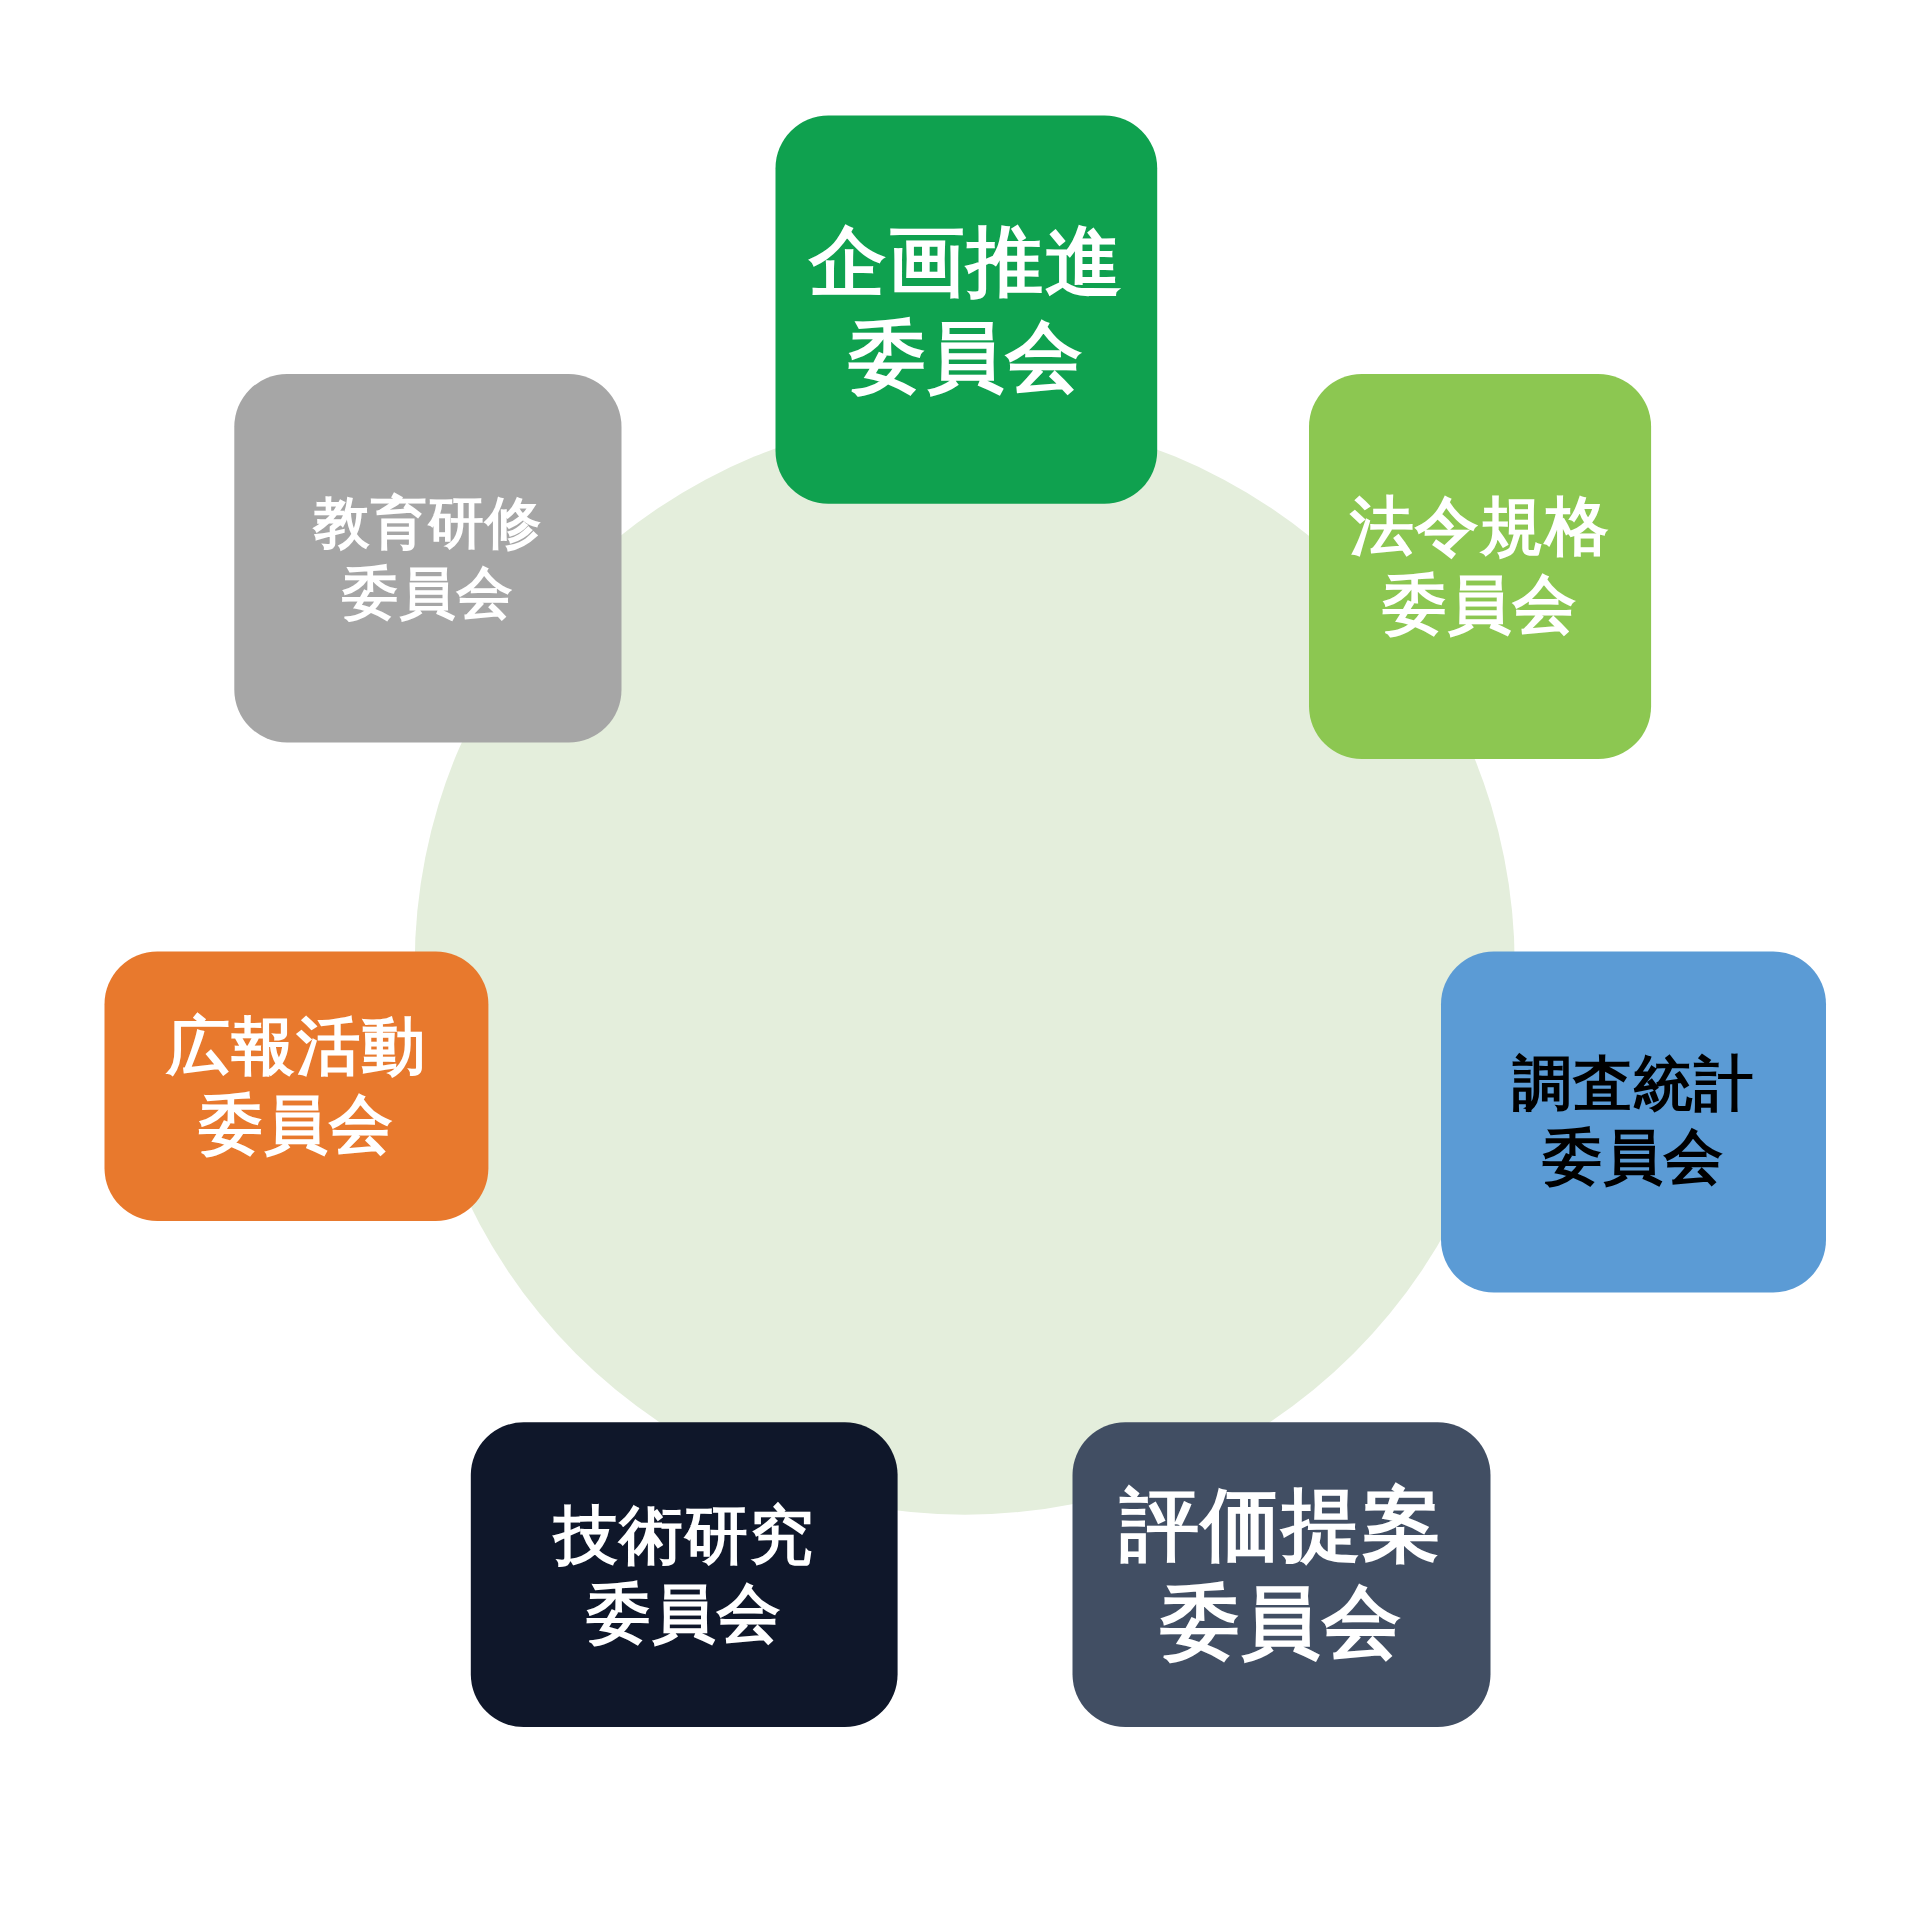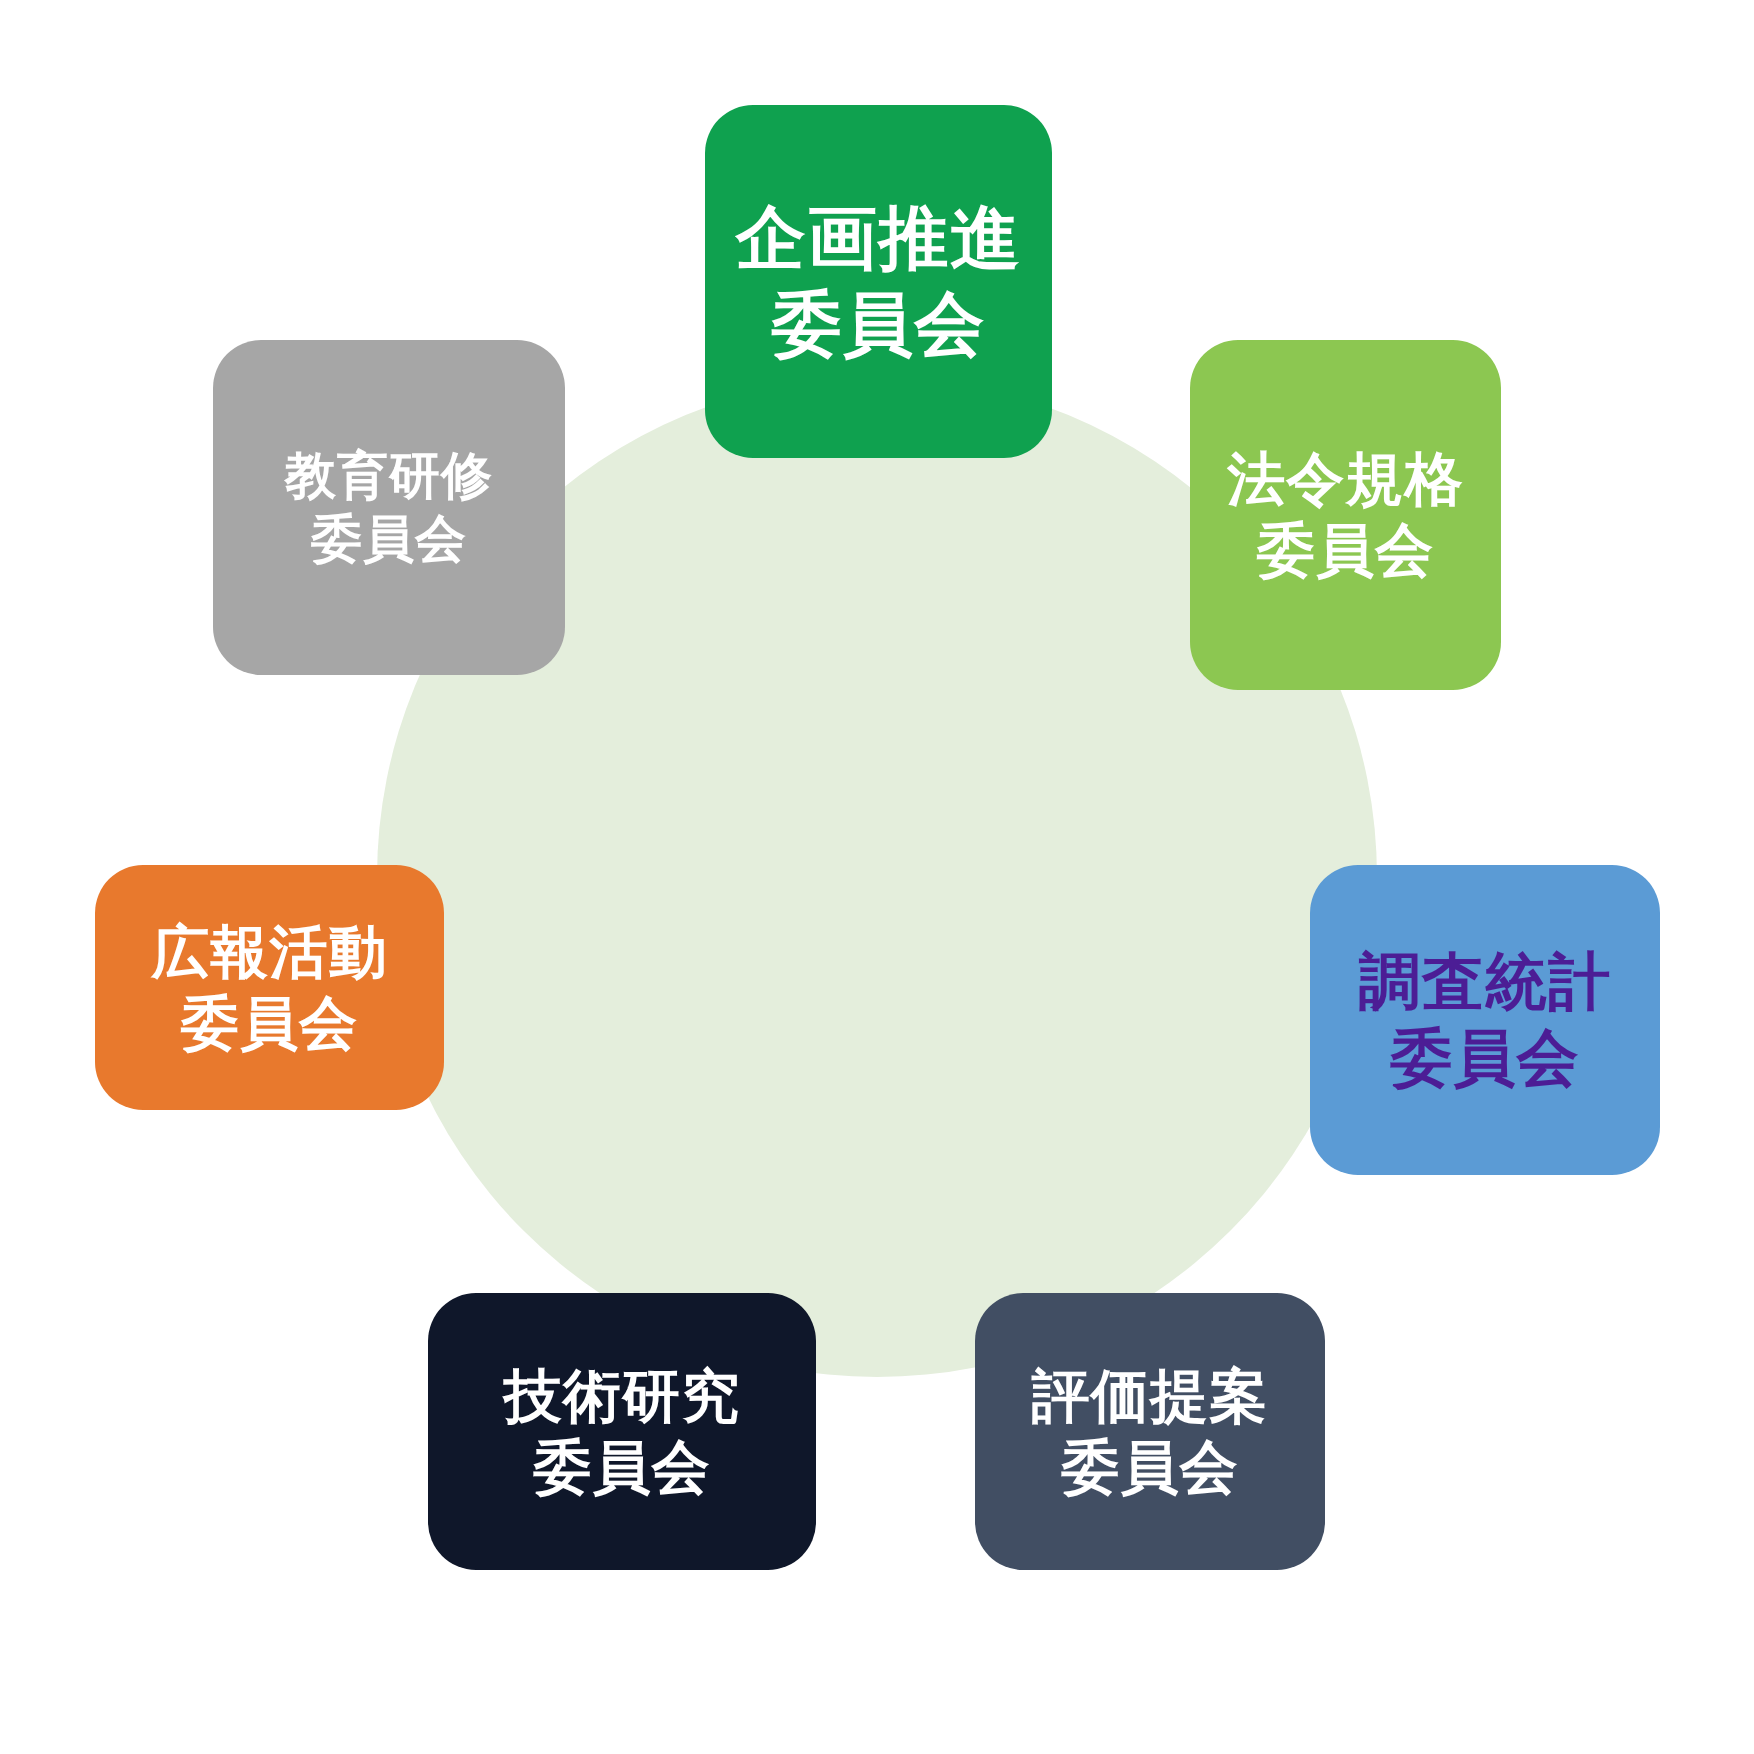--- a/index.html
+++ b/index.html
@@ -68,28 +68,28 @@
   <div class="node node-satellite" style="left: 1190px; top: 340px; width: 311px; height: 350px; background: rgb(140, 199, 81); color: rgb(255, 255, 255); border-radius: 48px; font-size: 58px;">
     <span class="label">法令規格
 委員会</span>
   </div>
 
   <div class="node node-satellite" style="left: 95px; top: 865px; width: 349px; height: 245px; background: rgb(232, 121, 45); color: rgb(255, 255, 255); border-radius: 48px; font-size: 58px;">
     <span class="label">広報活動
 委員会</span>
   </div>
 
-  <div class="node node-satellite" style="left: 1310px; top: 865px; width: 350px; height: 310px; background: rgb(91, 155, 213); color: #4c1d95; border-radius: 48px; font-size: 62px;">
+  <div class="node node-satellite" style="left: 1310px; top: 865px; width: 350px; height: 310px; background: rgb(91, 155, 213); color: #000000; border-radius: 48px; font-size: 54px;">
     <span class="label">調査統計
 委員会</span>
   </div>
 
   <div class="node node-satellite" style="left: 428px; top: 1293px; width: 388px; height: 277px; background: #0f172a; color: rgb(255, 255, 255); border-radius: 48px; font-size: 58px;">
     <span class="label">技術研究
 委員会</span>
   </div>
 
-  <div class="node node-satellite" style="left: 975px; top: 1293px; width: 350px; height: 277px; background: rgb(65, 78, 99); color: rgb(255, 255, 255); border-radius: 48px; font-size: 58px;">
+  <div class="node node-satellite" style="left: 975px; top: 1293px; width: 380px; height: 277px; background: rgb(65, 78, 99); color: rgb(255, 255, 255); border-radius: 48px; font-size: 72px;">
     <span class="label">評価提案
 委員会</span>
   </div>
 
 </div>
 
 </body></html>

